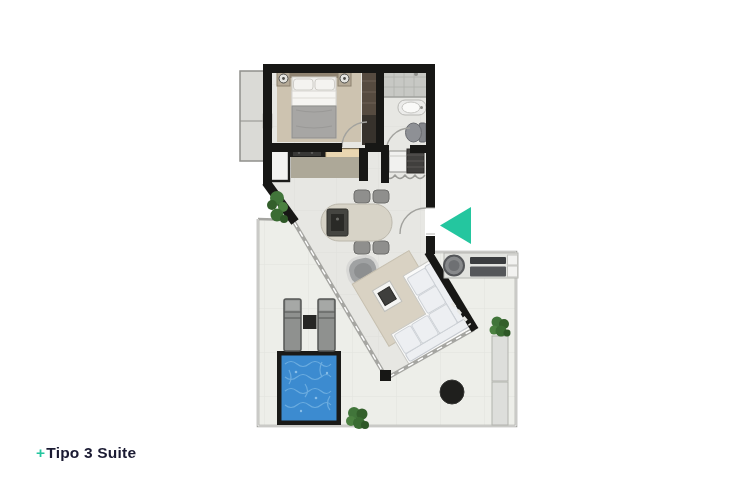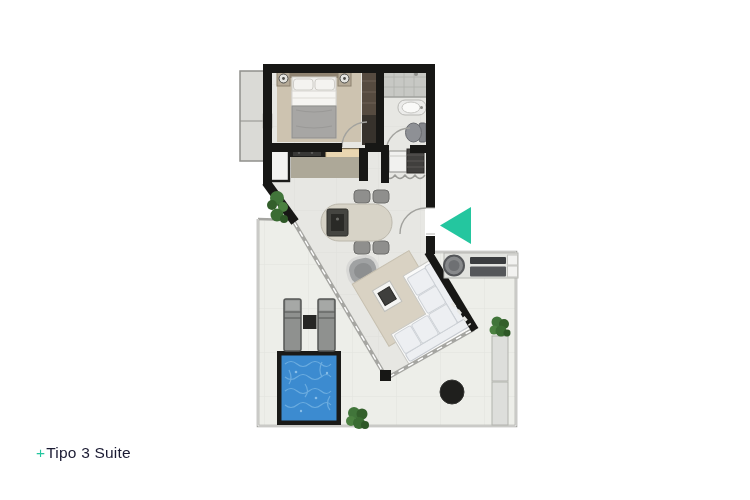--- a/index.html
+++ b/index.html
@@ -1,21 +1,21 @@
 <!DOCTYPE html>
 <html style="--accent: #24c69f; --label_text: #1a1a32; --wall: #171715; --floor: #e7e7e3; --terrace_floor: #edeee9; --bedroom_rug: #cdc3b0; --living_rug: #d9d2c3; --pool_water: #3c8bd0; --plant: #41753a; --sofa: #edeff2; --counter: #ada898; --board: #e9d6b1;"><head>
 <meta charset="utf-8">
 <style>
   html,body{margin:0;padding:0;background:#ffffff;}
   body{font-family:"Liberation Sans", sans-serif;}
   .stage{position:relative;width:750px;height:500px;background:#fff;overflow:hidden;}
   svg{position:absolute;left:0;top:0;}
   .plan-label{
     position:absolute;left:36px;top:444px;height:18px;
-    font-size:15.5px;font-weight:normal;letter-spacing:.2px;
+    font-size:15.5px;font-weight:bold;letter-spacing:.2px;
     color:var(--label_text,#1a1a32);white-space:nowrap;text-align:center;
   }
   .plan-label .plus{color:var(--accent,#24c69f);margin-right:1px;}
   
   .c-accent{fill:var(--accent,#24c69f);}
   .c-wall{fill:var(--wall,#171715);}
   .s-wall{stroke:var(--wall,#171715);}
   .c-floor{fill:var(--floor,#e7e7e3);}
   .c-terrace{fill:var(--terrace_floor,#edeee9);}
   .c-bedrug{fill:var(--bedroom_rug,#cdc3b0);}

